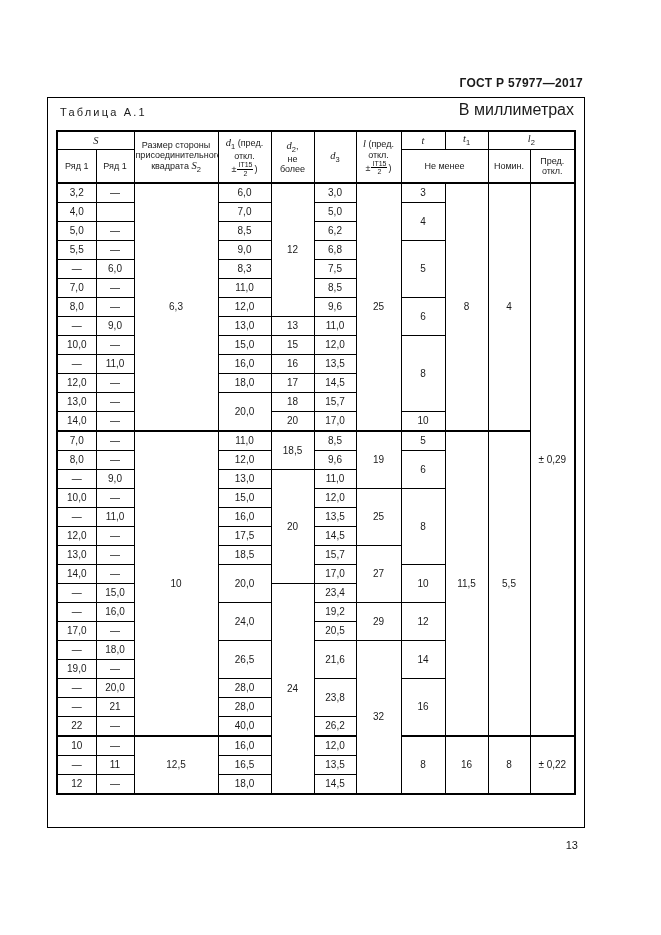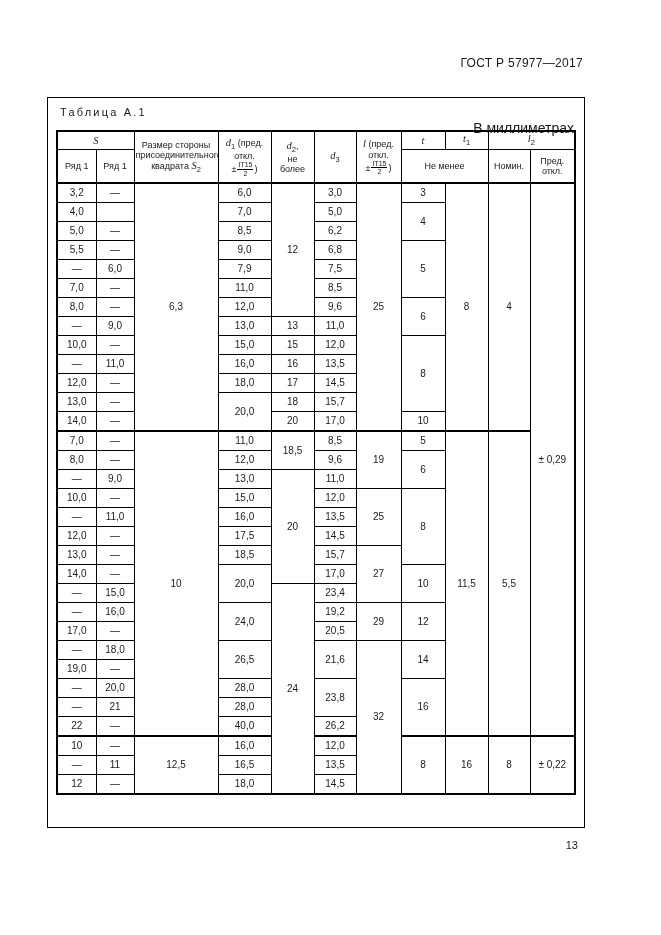--- a/index.html
+++ b/index.html
@@ -5,34 +5,34 @@
   html,body{margin:0;padding:0;}
   body{
     width:661px;height:935px;position:relative;
     background:#fdfdfd;
     font-family:"Liberation Sans",sans-serif;
     color:#1a1a1a;
     -webkit-font-smoothing:antialiased;
   }
   .page{position:absolute;inset:0;background:#fff;}
   .gost-header{
-    position:absolute;top:56px;right:78px;
-    font-size:12px;font-weight:normal;letter-spacing:.3px;
+    position:absolute;top:76px;right:78px;
+    font-size:12px;font-weight:bold;letter-spacing:.3px;
   }
   .outer-box{
     position:absolute;left:47px;top:97px;width:536px;height:729px;
     border:1.6px solid #000;background:#fff;
   }
   .caption{
     position:absolute;left:60px;top:106px;
     font-size:11px;letter-spacing:2.2px;text-align:right;
   }
   .units{
-    position:absolute;right:87px;top:120px;
-    font-size:14px;
+    position:absolute;right:87px;top:101px;
+    font-size:16px;
   }
   table.gost{
     position:absolute;left:56px;top:130px;
     border-collapse:collapse;table-layout:fixed;
     width:518px;
     border:2.2px solid #000;
     font-size:10px;
   }
   table.gost th,table.gost td{
     border:1.4px solid #000;
@@ -161,21 +161,21 @@
         <tr>
           <td>5,5</td>
           <td>—</td>
           <td>9,0</td>
           <td>6,8</td>
           <td rowspan="3">5</td>
         </tr>
         <tr>
           <td>—</td>
           <td>6,0</td>
-          <td>7,9</td>
+          <td>8,3</td>
           <td>7,5</td>
         </tr>
         <tr>
           <td>7,0</td>
           <td>—</td>
           <td>11,0</td>
           <td>8,5</td>
         </tr>
         <tr>
           <td>8,0</td>

